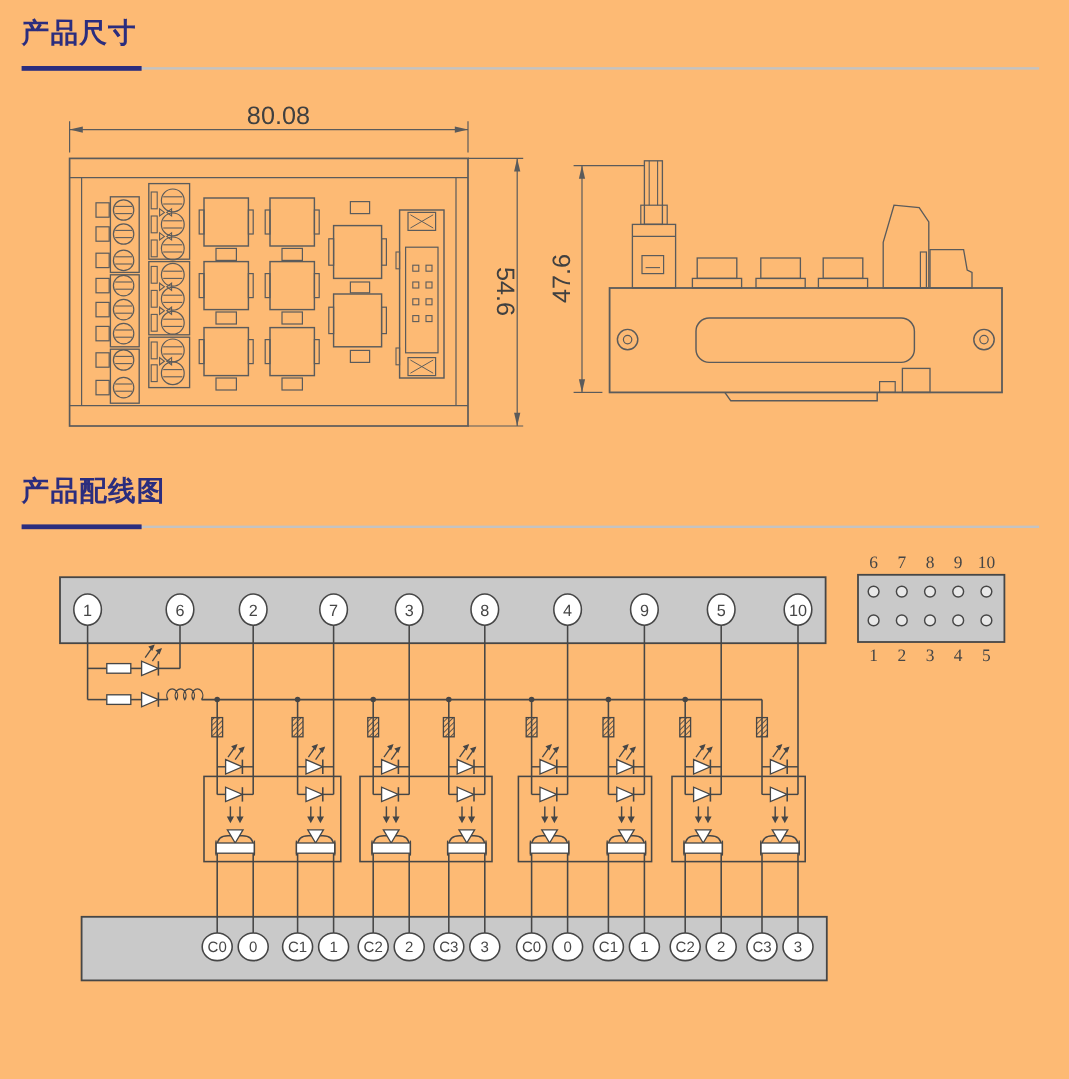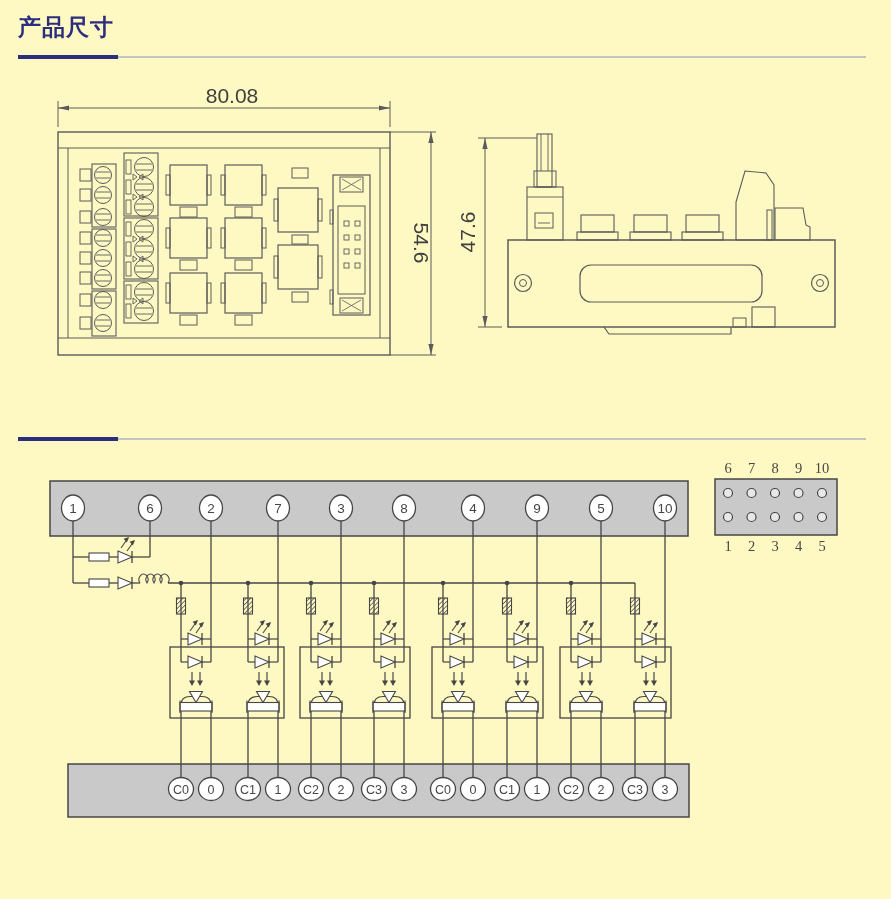--- a/index.html
+++ b/index.html
@@ -1,17 +1,17 @@
 <!DOCTYPE html>
 <html><head>
 <meta charset="utf-8">
 <style>
   html,body{margin:0;padding:0;background:#fff;}
   body{width:891px;height:899px;position:relative;font-family:"Liberation Sans","DejaVu Sans",sans-serif;overflow:hidden;}
-  .page{position:absolute;inset:0;background:#fef9c3;}
+  .page{position:absolute;inset:0;background:#fdba74;}
   .sec-title{position:absolute;left:18px;margin:0;font-size:23px;font-weight:700;letter-spacing:1px;}
   .rule{position:absolute;left:18px;width:848px;height:4px;}
   .rule .gray{position:absolute;left:0;top:1px;width:100%;height:2px;}
   .rule .accent{position:absolute;left:0;top:0;width:100px;height:3.5px;}
   svg{position:absolute;}
   svg text{font-family:"Liberation Sans","DejaVu Sans",sans-serif;}
   text.dim{font-size:21px;text-anchor:middle;}
   .serif{font-family:"Liberation Serif","DejaVu Serif",serif;}
 </style>
 </head>
@@ -208,20 +208,21 @@
         <rect x="194" y="120" width="33" height="17" rx="0" fill="none" stroke="#5b5b5b" stroke-width="1.1"></rect>
         <rect x="242" y="137" width="41" height="8" rx="0" fill="none" stroke="#5b5b5b" stroke-width="1.1"></rect>
         <rect x="246" y="120" width="33" height="17" rx="0" fill="none" stroke="#5b5b5b" stroke-width="1.1"></rect>
         <polygon points="296,145 296,107 305,76 326,78 334,90 334,145" fill="none" stroke="#5b5b5b" stroke-width="1.1"></polygon>
         <rect x="327" y="115" width="5" height="30" rx="0" fill="none" stroke="#5b5b5b" stroke-width="1"></rect>
         <polygon points="335,145 335,113 363,113 366,130 370,132 370,145" fill="none" stroke="#5b5b5b" stroke-width="1.1"></polygon>
       </g>
     <text class="dim" x="0" y="0" transform="translate(35,137) rotate(-90)" fill="#404040">47.6</text>
   </svg>
 
+  <h2 class="sec-title" style="top: 394px; color: rgb(43, 45, 126);">产品配线图</h2>
   <div class="rule" style="top:437px">
     <span class="gray" style="background: rgb(195, 195, 195);"></span>
     <span class="accent" style="background: rgb(43, 45, 126);"></span>
   </div>
 
   <svg id="wiring-svg" viewBox="0 0 660 370" style="left:40px;top:460px;width:660px;height:370px">
       <defs>
         <pattern id="hatch" width="3.2" height="3.2" patternUnits="userSpaceOnUse" patternTransform="rotate(45)">
           <line x1="0" y1="0" x2="0" y2="3.2" stroke="#464646" stroke-width="1.4"></line>
         </pattern>

